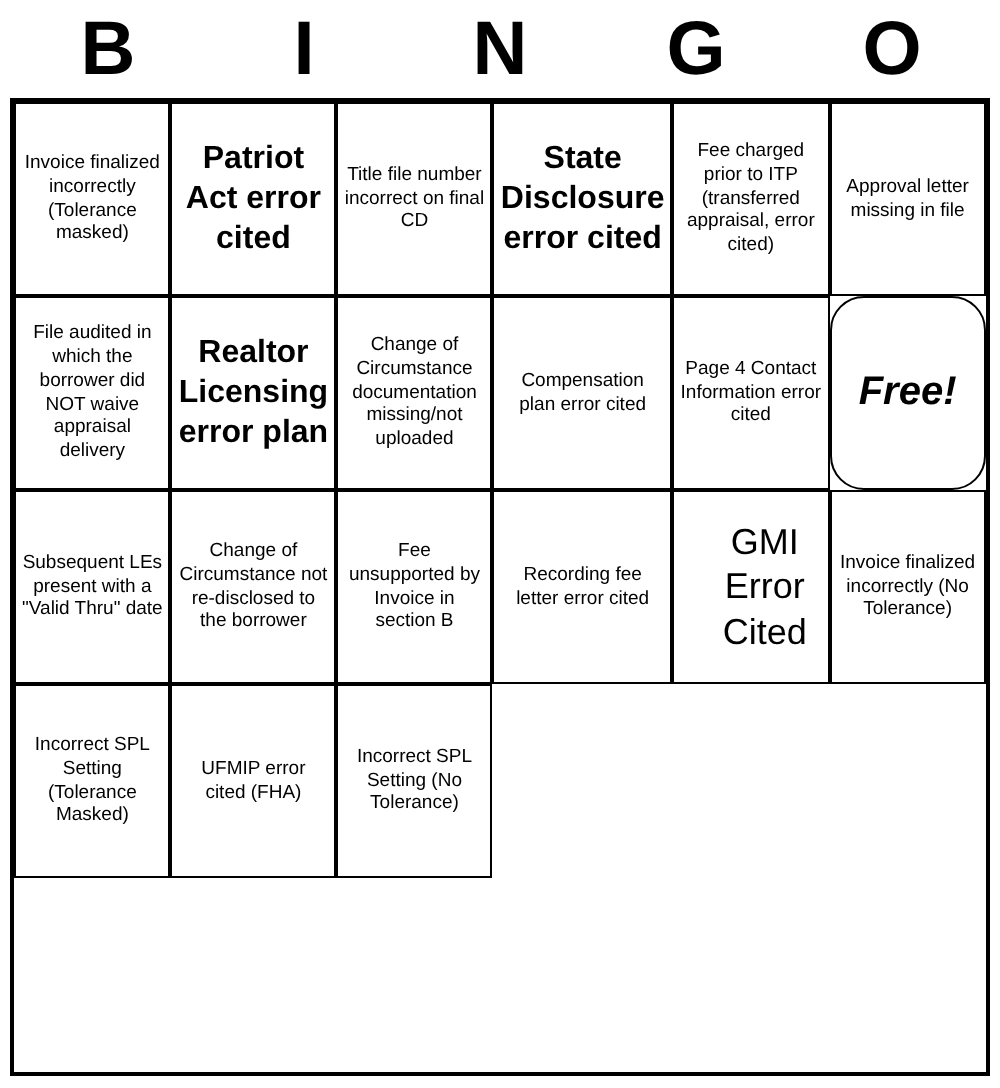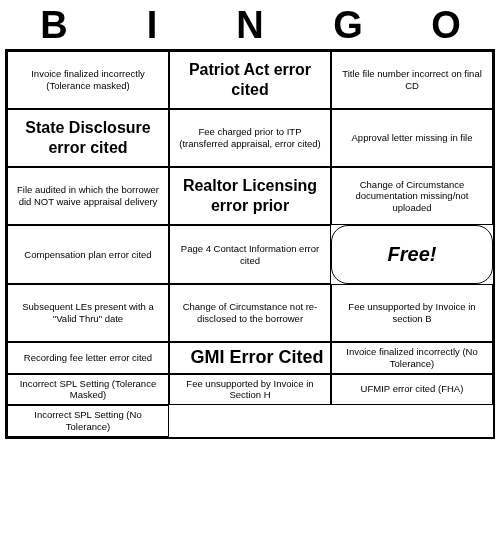--- a/index.html
+++ b/index.html
@@ -20,24 +20,24 @@
     }
     .bingo-letter {
       font-size: 38px;
       font-weight: bold;
       width: 90px;
       text-align: center;
       color: #000;
     }
     .bingo-grid {
       display: grid;
-      grid-template-columns: repeat(3, 1fr);
+      grid-template-columns: repeat(6, 1fr);
       grid-template-rows: repeat(5, 1fr);
       width: 490px;
-      height: 390px;
+      height: 489px;
       border: 2px solid #000;
     }
     .bingo-cell {
       border: 1px solid #000;
       display: flex;
       align-items: center;
       justify-content: center;
       text-align: center;
       padding: 3px;
       font-size: 9.5px;
@@ -50,21 +50,21 @@
       font-weight: bold;
     }
     .bingo-cell.free {
       font-size: 20px;
       font-weight: bold;
       font-style: italic;
       border-radius: 17px;
     }
     .bingo-cell.gmi {
       font-size: 18px;
-      font-weight: bold;
+      font-weight: normal;
       padding-left: 17px;
     }
   </style>
 </head>
 <body>
 
 <div class="bingo-header">
 <div class="bingo-letter">B</div>
     <div class="bingo-letter">I</div>
     <div class="bingo-letter">N</div>
@@ -72,28 +72,27 @@
     <div class="bingo-letter">O</div>
   </div>
 <div class="bingo-grid">
 <div class="bingo-cell">Invoice finalized incorrectly (Tolerance masked)</div>
     <div class="bingo-cell bold-large">Patriot Act error cited</div>
     <div class="bingo-cell">Title file number incorrect on final CD</div>
     <div class="bingo-cell bold-large">State Disclosure error cited</div>
     <div class="bingo-cell">Fee charged prior to ITP (transferred appraisal, error cited)</div>
     <div class="bingo-cell">Approval letter missing in file</div>
     <div class="bingo-cell">File audited in which the borrower did NOT waive appraisal delivery</div>
-    <div class="bingo-cell bold-large">Realtor Licensing error prior</div>
+    <div class="bingo-cell bold-large">Realtor Licensing error plan</div>
     <div class="bingo-cell">Change of Circumstance documentation missing/not uploaded</div>
     <div class="bingo-cell">Compensation plan error cited</div>
     <div class="bingo-cell">Page 4 Contact Information error cited</div>
     <div class="bingo-cell free">Free!</div>
     <div class="bingo-cell">Subsequent LEs present with a "Valid Thru" date</div>
     <div class="bingo-cell">Change of Circumstance not re-disclosed to the borrower</div>
     <div class="bingo-cell">Fee unsupported by Invoice in section B</div>
     <div class="bingo-cell">Recording fee letter error cited</div>
     <div class="bingo-cell gmi">GMI Error Cited</div>
     <div class="bingo-cell">Invoice finalized incorrectly (No Tolerance)</div>
     <div class="bingo-cell">Incorrect SPL Setting (Tolerance Masked)</div>
-    <div class="bingo-cell">Fee unsupported by Invoice in Section H</div>
     <div class="bingo-cell">UFMIP error cited (FHA)</div>
     <div class="bingo-cell">Incorrect SPL Setting (No Tolerance)</div>
   </div>
 
 </body></html>

